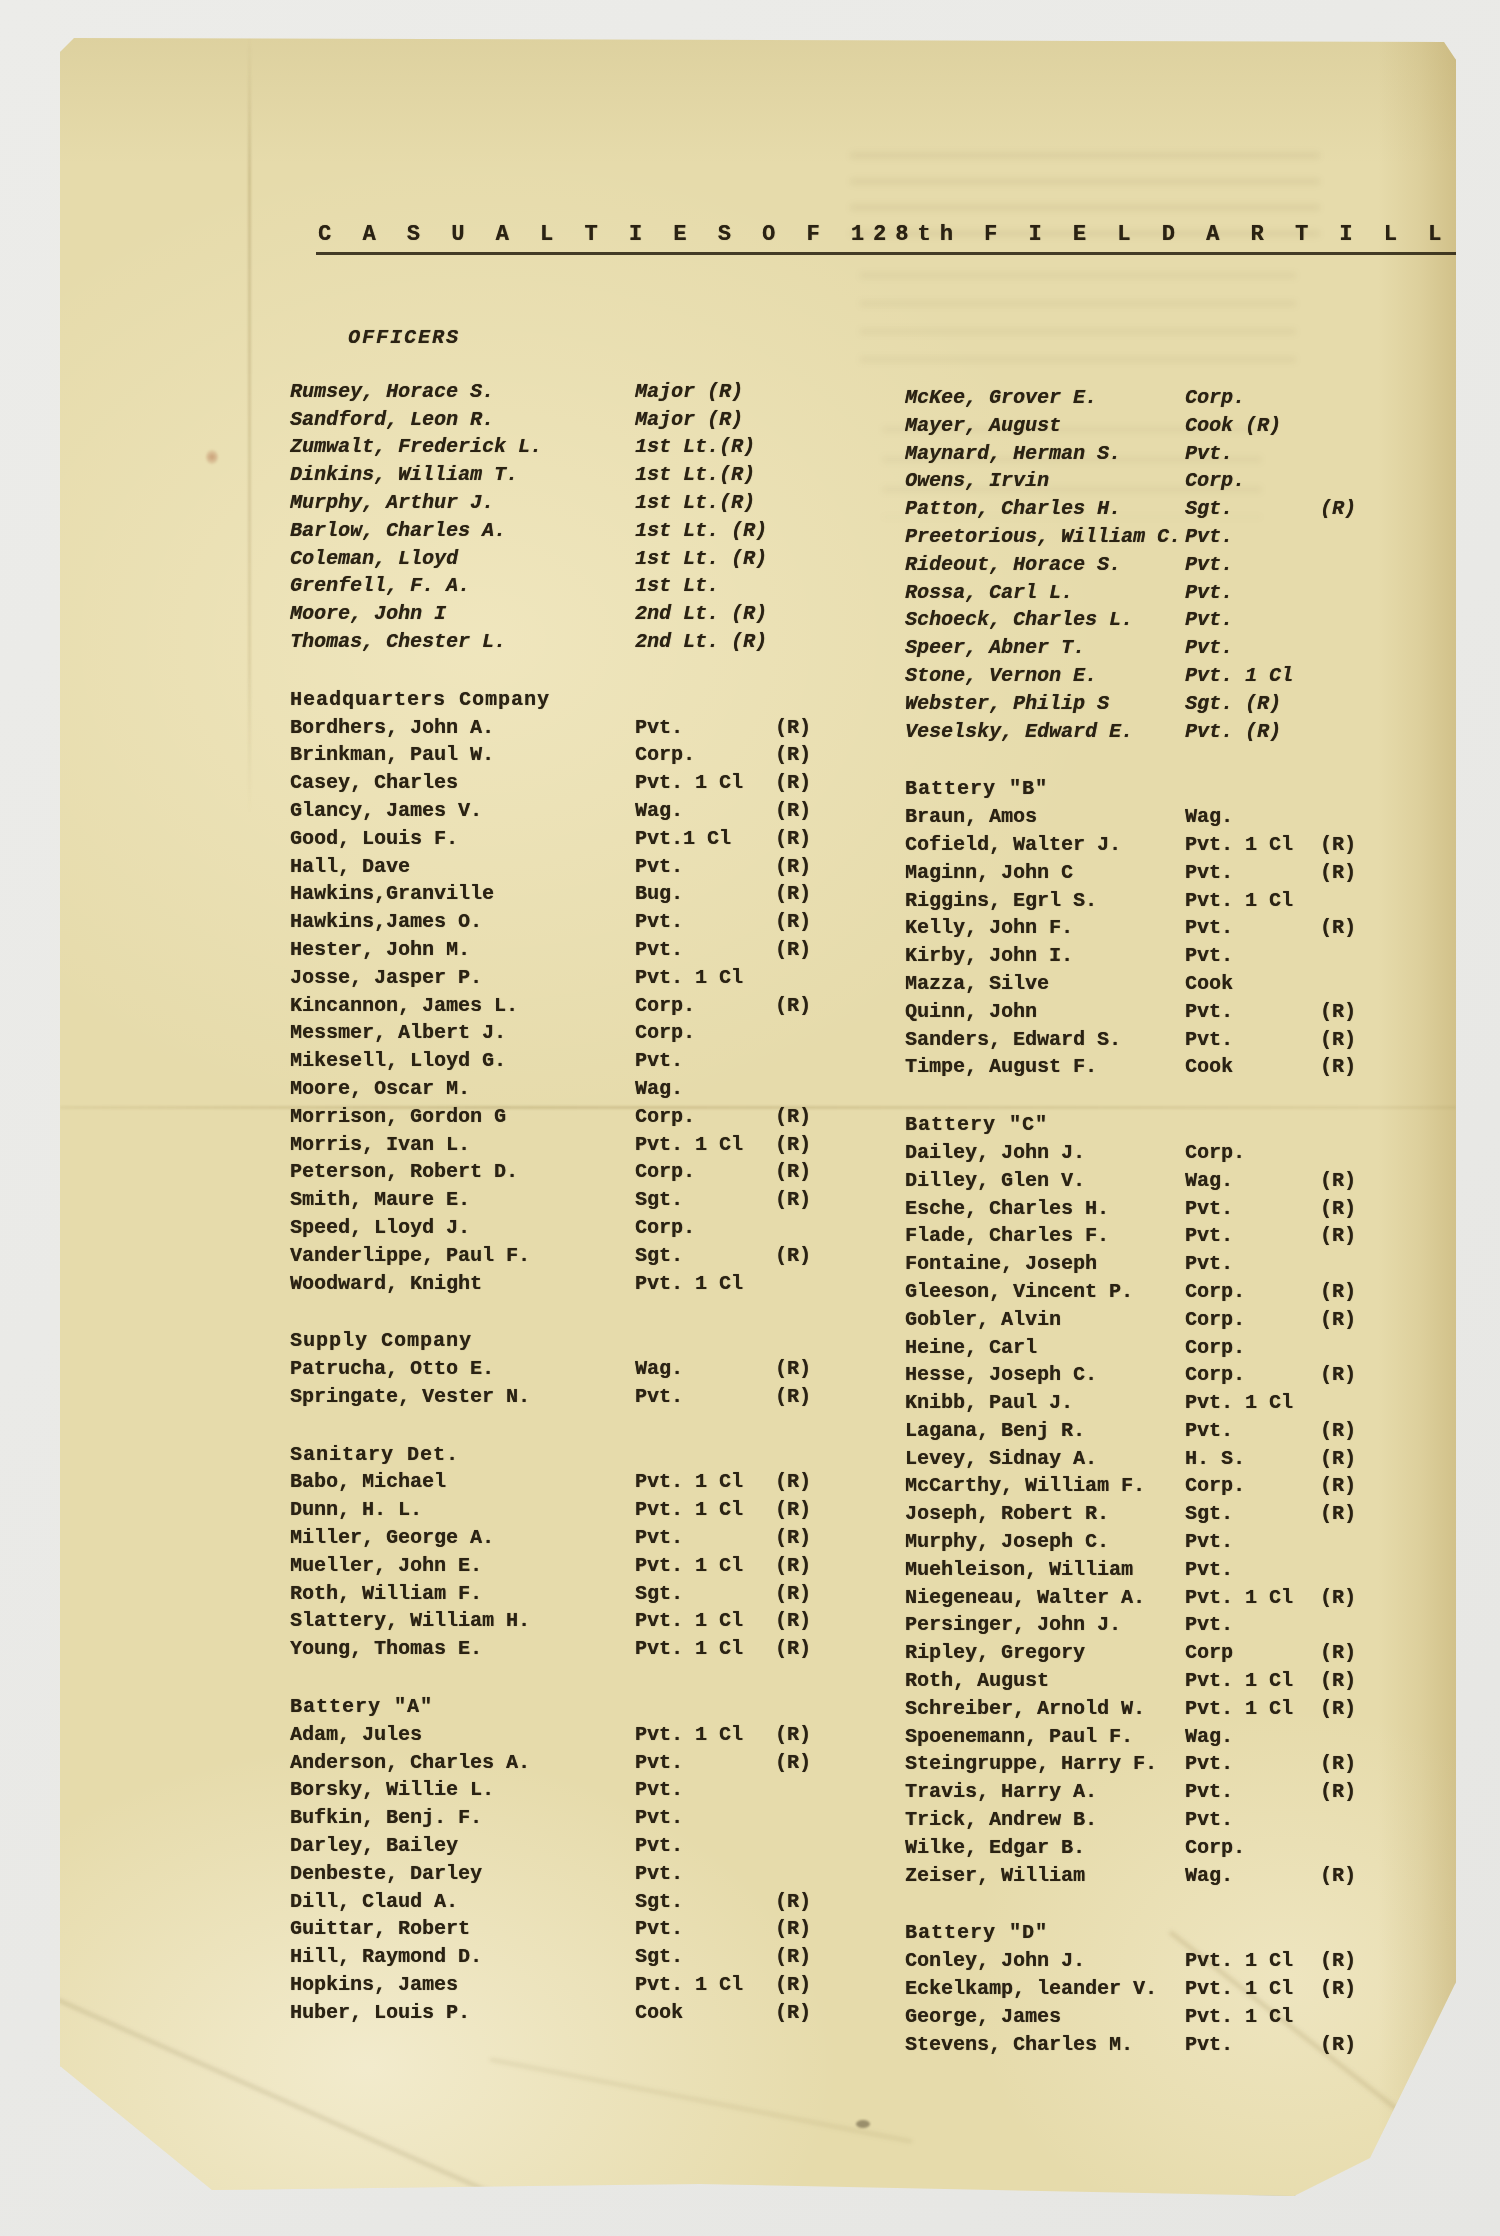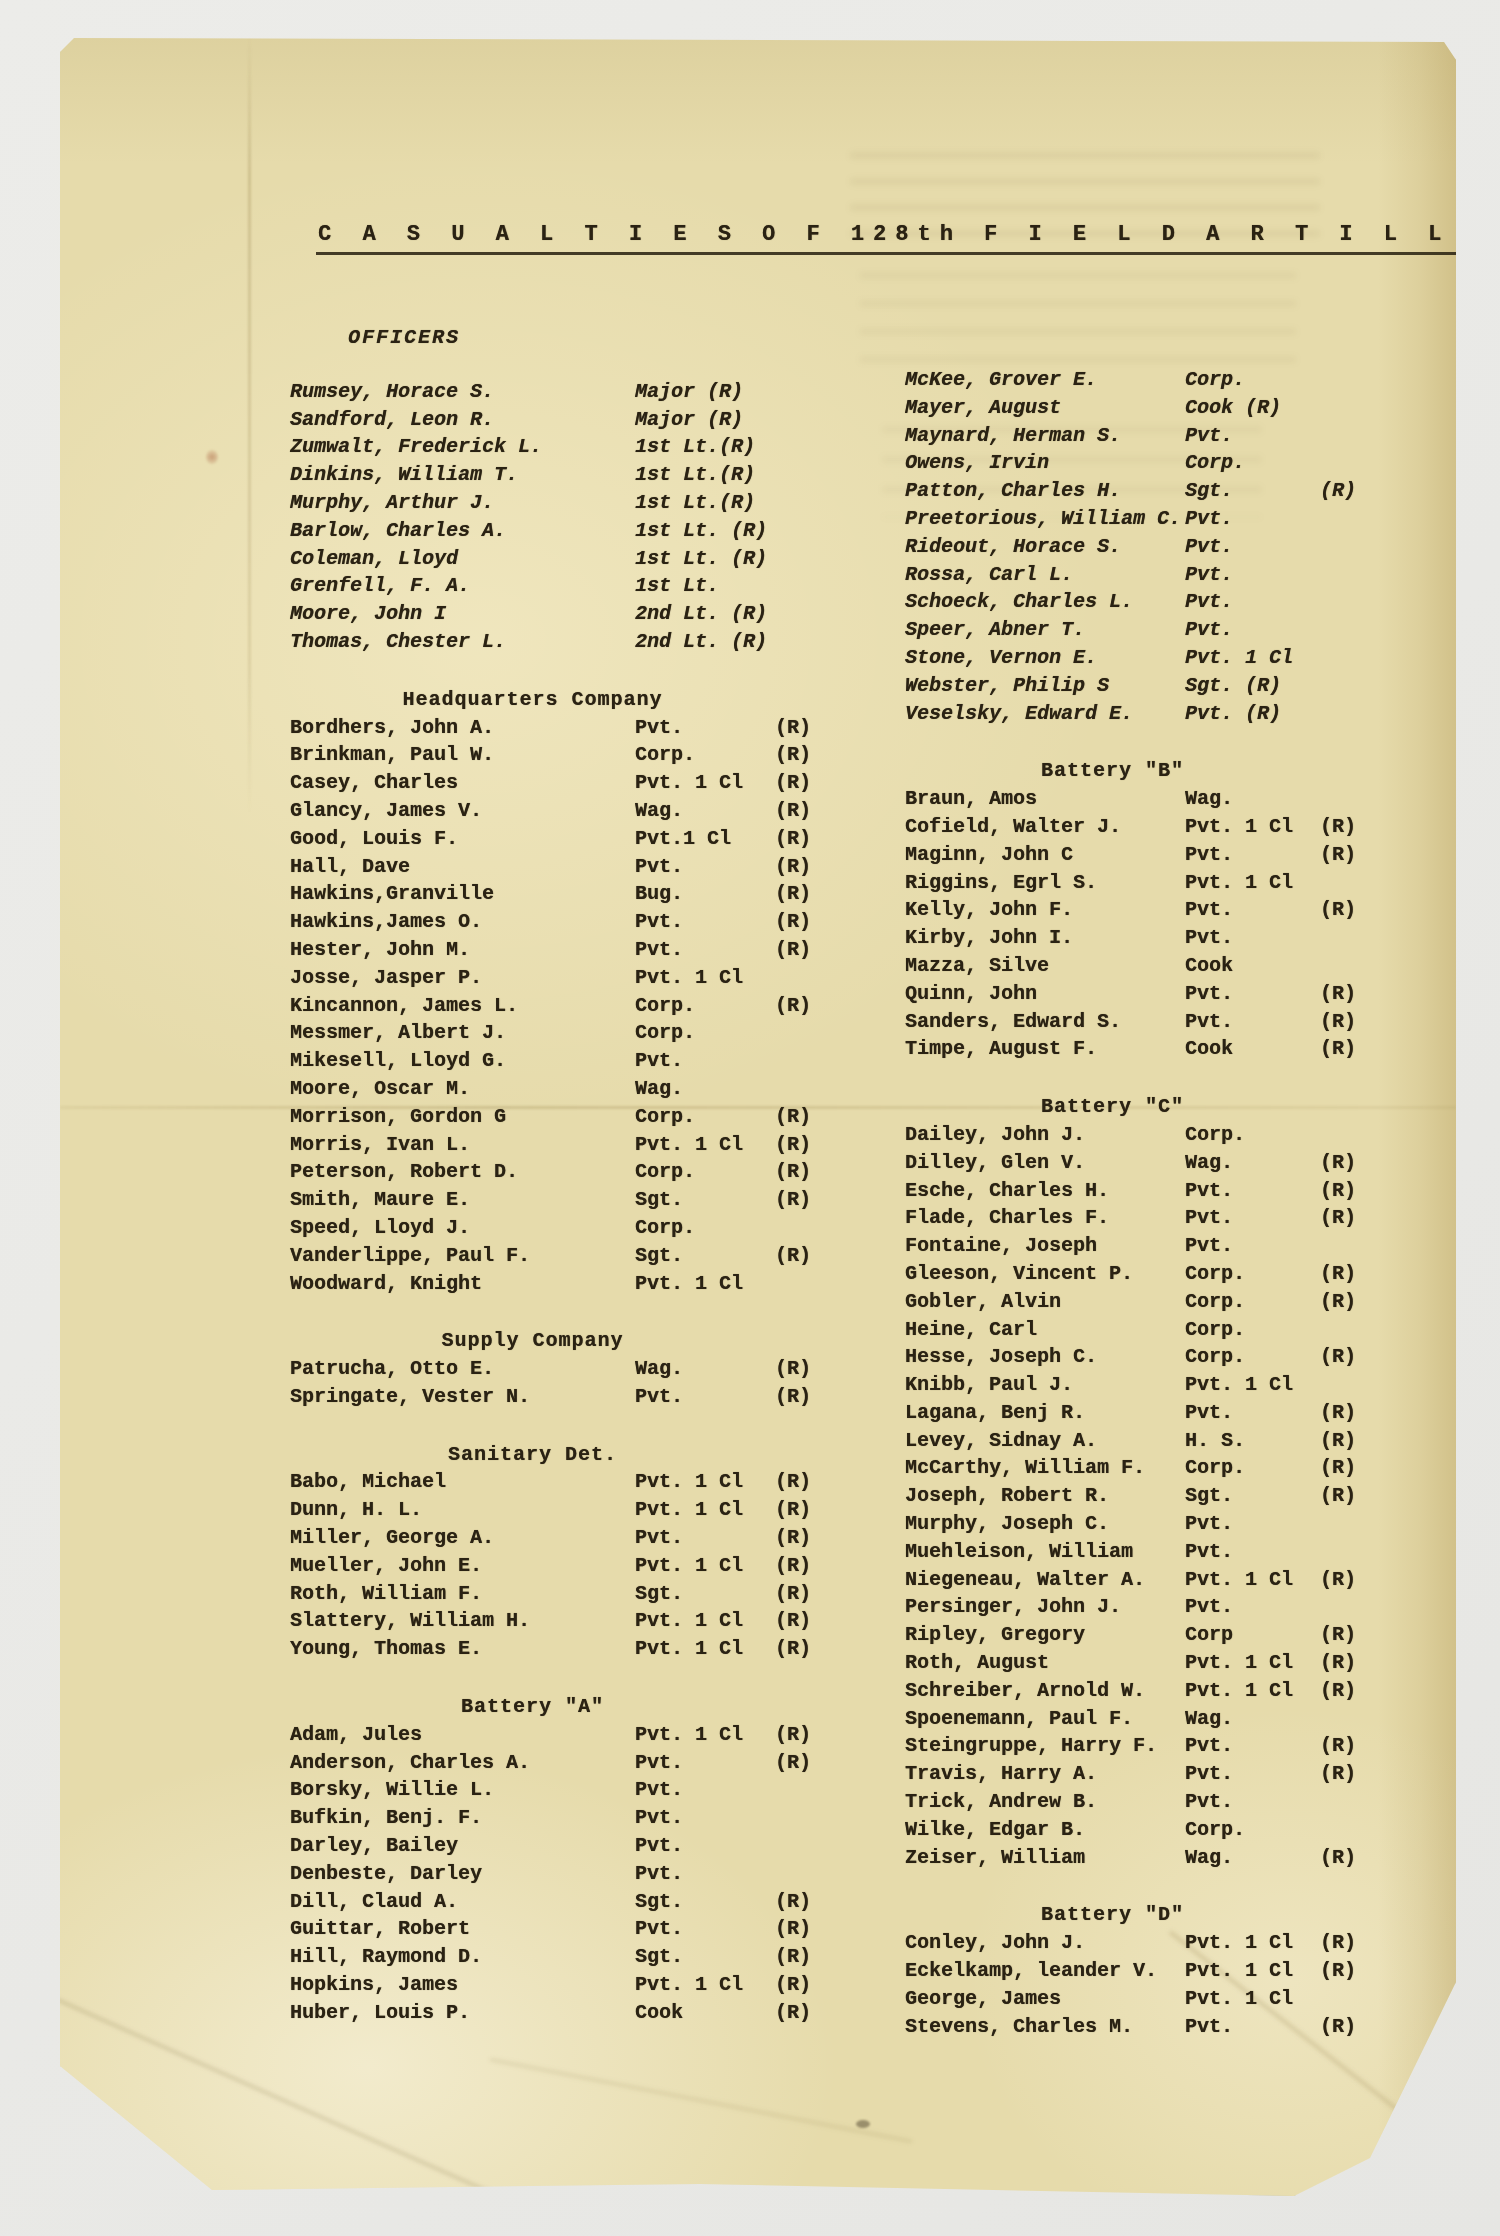--- a/index.html
+++ b/index.html
@@ -22,24 +22,24 @@
   }
   .ink{color:#2a2213;font-weight:700;text-shadow:0.3px 0.3px 0.7px rgba(42,34,18,0.8);}
   .title{
     position:absolute;left:256px;top:188px;
     font-size:22px;letter-spacing:9px;white-space:nowrap;
     border-bottom:3px solid rgba(38,30,14,0.85);
     padding:0 8px 5px 2px;
   }
   .col{position:absolute;font-size:20px;}
   .col-left{left:230px;top:290px;width:600px;}
-  .col-right{left:845px;top:332px;width:555px;}
+  .col-right{left:845px;top:350px;width:555px;}
   .section{margin-top:30px;}
   .section:first-child{margin-top:0;font-style:italic;}
-  .sec-header{height:27.8px;line-height:27.8px;text-align:center;width:485px;letter-spacing:1px;}
+  .sec-header{height:27.8px;line-height:27.8px;width:485px;letter-spacing:1px;}
   .col-right .sec-header{width:415px;}
   .sec-header.left{text-align:left;padding-left:58px;margin-bottom:26px;width:auto;letter-spacing:2px;}
   .row{display:flex;height:27.8px;line-height:27.8px;white-space:pre;}
   .col-left .name{flex:0 0 345px;}
   .col-left .rank{flex:0 0 140px;}
   .col-right .name{flex:0 0 280px;}
   .col-right .rank{flex:0 0 135px;}
   .flag{flex:1 1 auto;}
   
   .artifact{position:absolute;pointer-events:none;}

